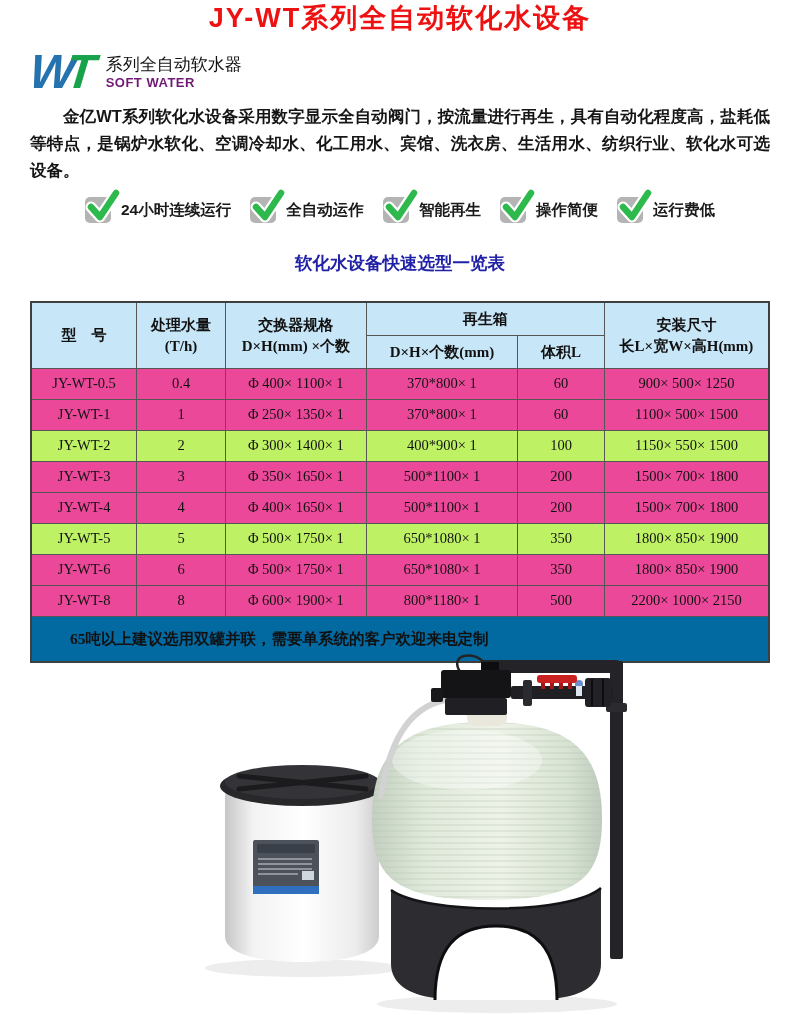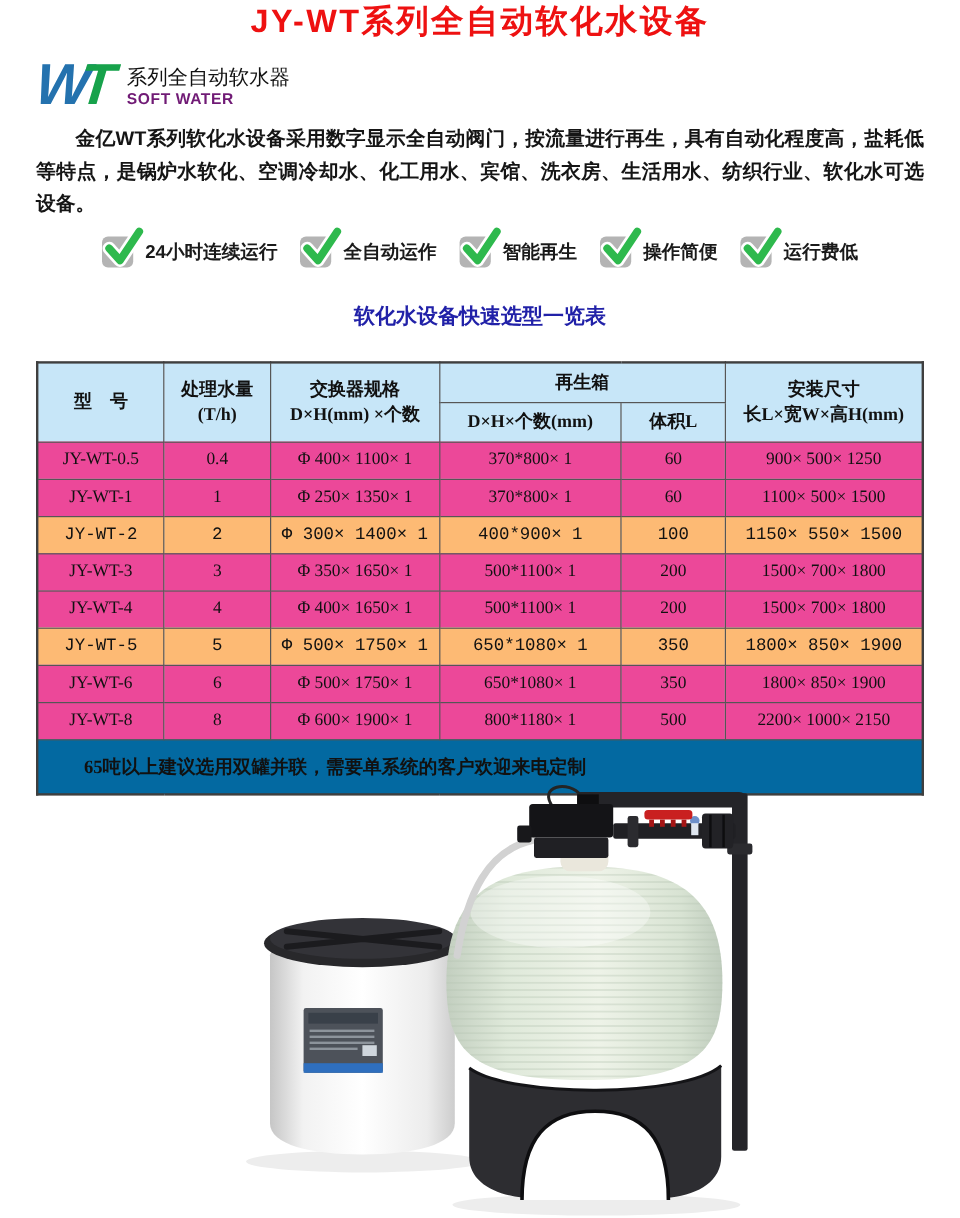--- a/index.html
+++ b/index.html
@@ -41,21 +41,21 @@
   
   .table-title { margin:28px 0 26px 0; text-align:center; font-size:17.5px; font-weight:bold; color:#2121a8; }
   table.sel {
     width:740px; margin:0 auto; border-collapse:collapse;
     border:2px solid #3f3f3f;
     font-family:"Liberation Serif","DejaVu Serif",serif;
   }
   table.sel th, table.sel td { border:1px solid #565656; text-align:center; vertical-align:middle; }
   table.sel thead th { background:#c7e6f8; font-size:15px; font-weight:bold; color:#111; padding:2px 2px; height:33px; line-height:1.35; }
   table.sel tbody td { font-size:14.5px; height:31px; color:#111; background:#ec4899; }
-  table.sel tr.hl td { background:#fdba74;font-family:Liberation Mono, monospace; }
+  table.sel tr.hl td { background:#bef264; }
   table.sel td.footnote-cell {
     background:#0369a1; text-align:left; padding:10px 10px 10px 38px;
     font-size:15.5px; font-weight:bold; height:46px;
   }
   .th-2line span { display:block; }
 
   
   .photo { position:absolute; left:185px; top:648px; width:460px; height:370px; }
 </style>
 </head>

